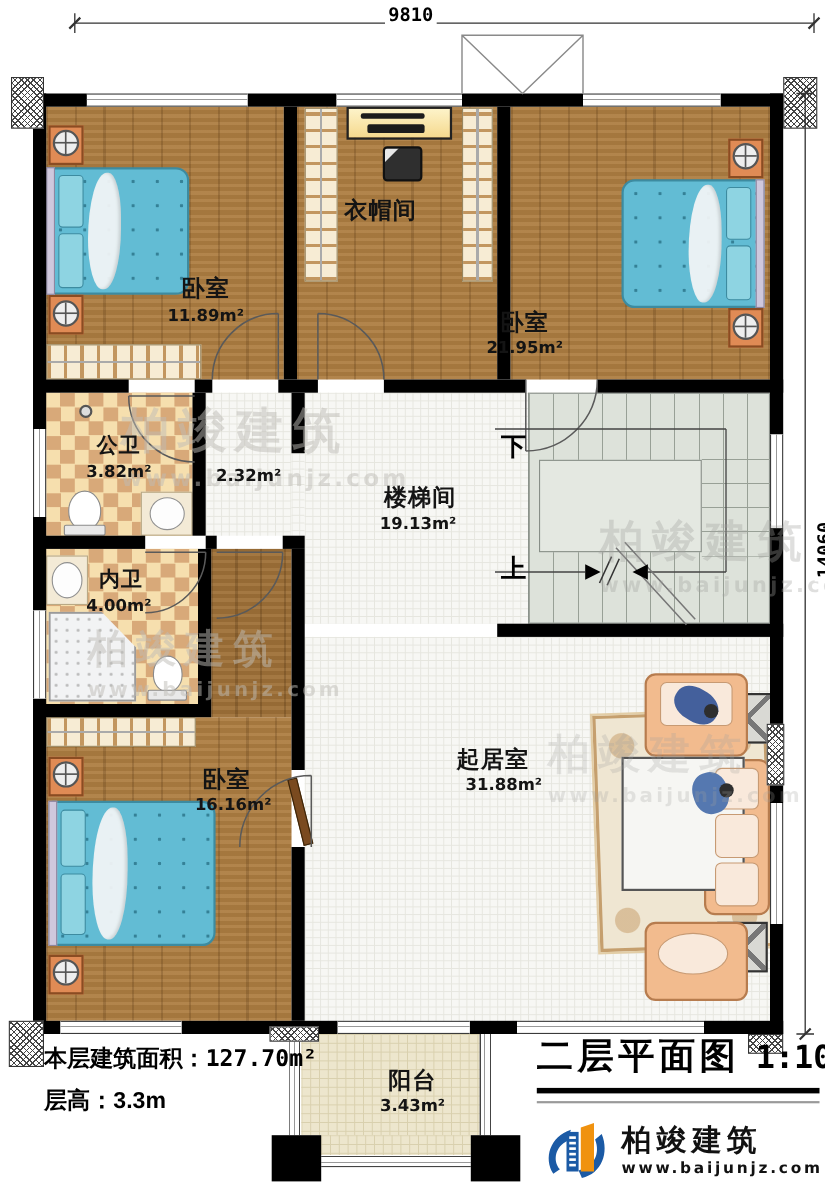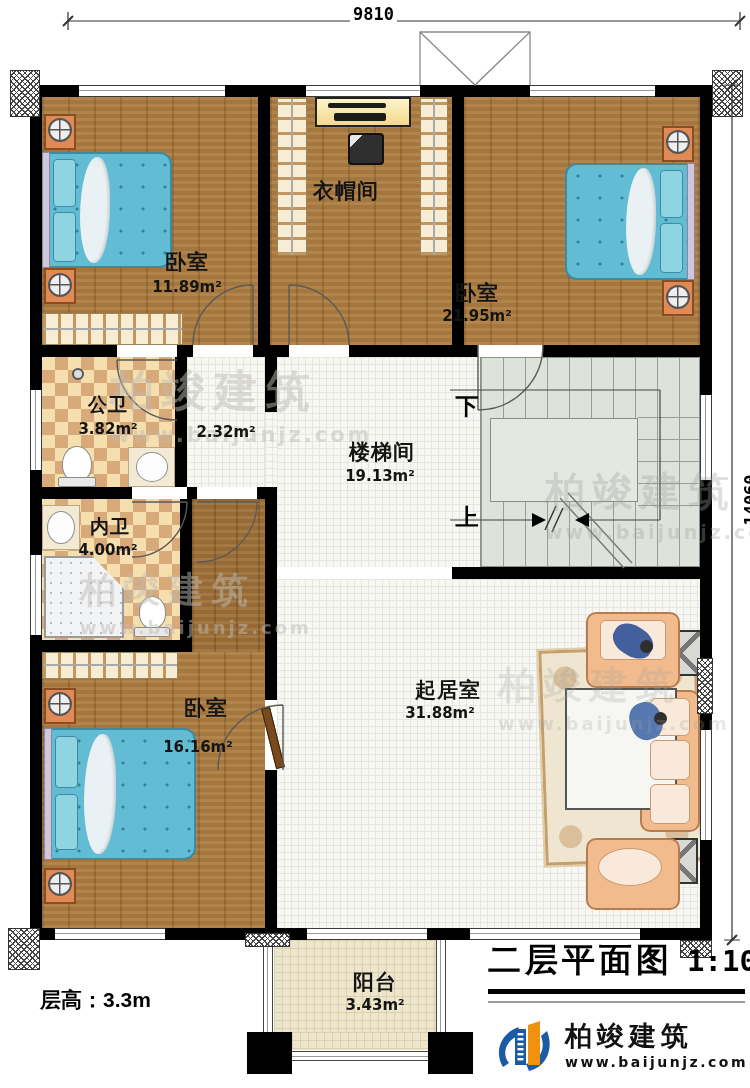--- a/index.html
+++ b/index.html
@@ -334,34 +334,37 @@
 
   <div class="rarea" style="left:226px;top:432px;">2.32m²</div>
 
   <div class="rname" style="left:110px;top:527px;font-size:19px;">内卫</div>
   <div class="rarea" style="left:108px;top:550px;">4.00m²</div>
 
   <div class="rname" style="left:382px;top:452px;">楼梯间</div>
   <div class="rarea" style="left:380px;top:476px;">19.13m²</div>
 
   <div class="rname" style="left:206px;top:708px;">卧室</div>
-  <div class="rarea" style="left:198px;top:731px;margin-top:16px;">16.16m²</div>
+  <div class="rarea" style="left:212px;top:731px;">16.16m²</div>
 
   <div class="rname" style="left:448px;top:690px;">起居室</div>
-  <div class="rarea" style="left:440px;top:713px;">31.88m²</div>
+  <div class="rarea" style="left:458px;top:713px;">31.88m²</div>
 
   <div class="rname" style="left:375px;top:982px;">阳台</div>
   <div class="rarea" style="left:375px;top:1005px;">3.43m²</div>
 
   <div class="updown" style="left:467px;top:406px;">下</div>
   <div class="updown" style="left:467px;top:517px;">上</div>
 
   <div class="dim" style="left:350px;top:4px;">9810</div>
   <div class="dim" style="left:722px;top:490px;transform:rotate(-90deg);transform-origin:center;">14060</div>
 
+  <div class="foot" style="left:40px;top:948px;font-size:21px;">
+    <span>本层建筑面积：</span><span style="font-family:'DejaVu Sans Mono',monospace;">127.70m²</span>
+  </div>
   <div class="foot" style="left:40px;top:986px;font-size:21px;">
     <span>层高：</span><span style="font-family:Liberation Sans, sans-serif;">3.3m</span>
   </div>
 
   <div class="abs" style="left:488px;top:938px;width:257px;z-index:8;">
     <div style="white-space:nowrap;">
       <span class="title-cn">二层平面图</span><span class="title-scale">1:100</span>
     </div>
     <div style="height:5px;background:#000;margin-top:6px;"></div>
     <div style="height:2px;background:#9a9a9a;margin-top:7px;"></div>

